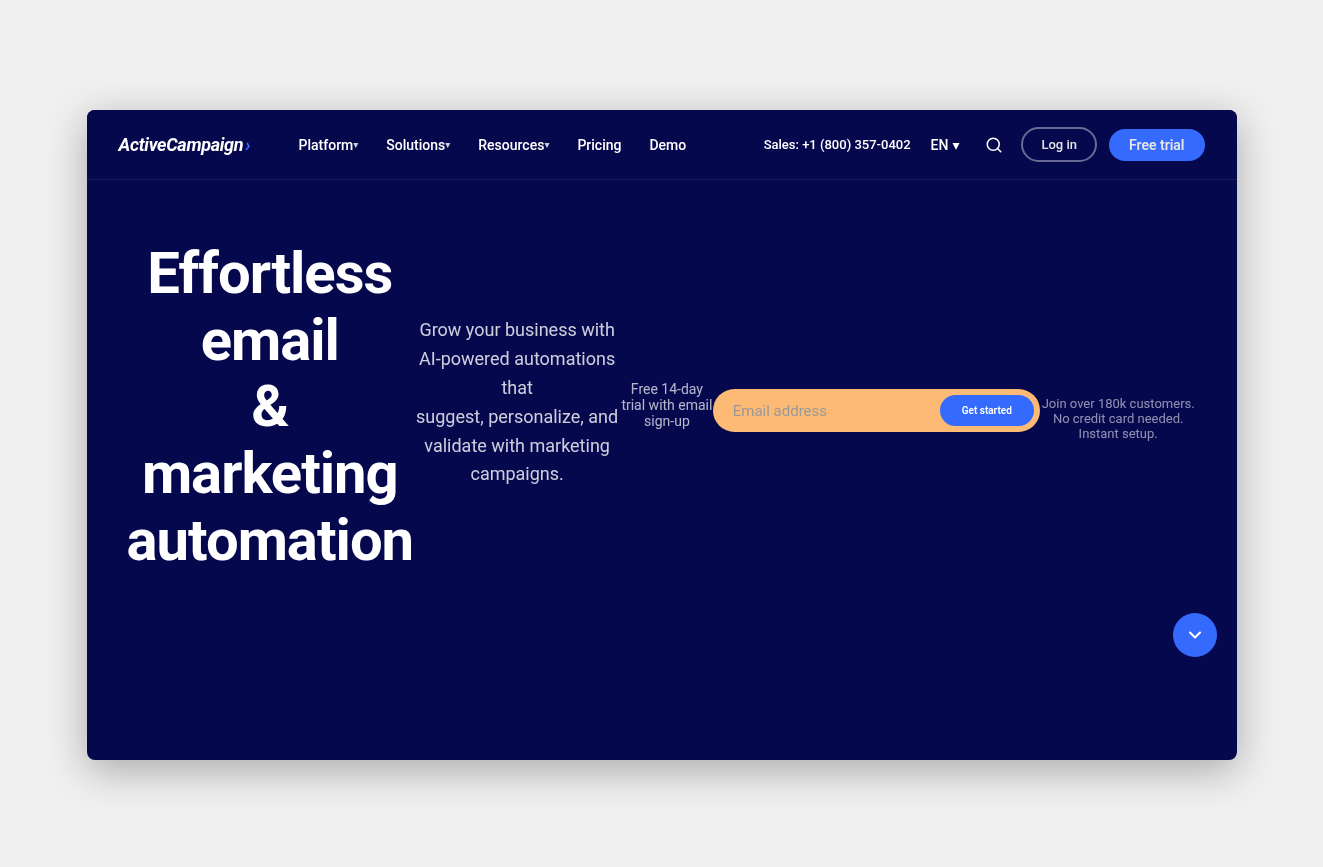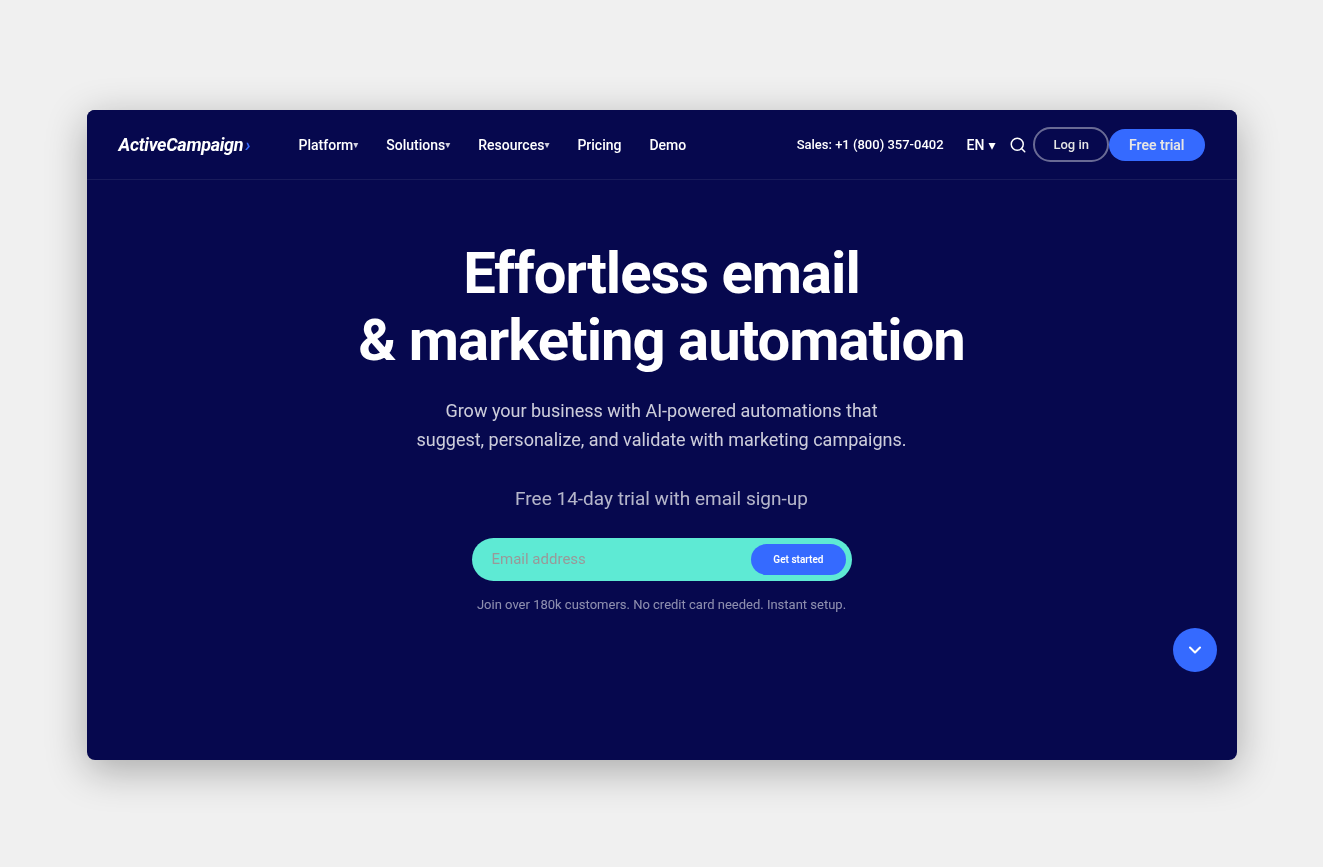--- a/index.html
+++ b/index.html
@@ -85,39 +85,39 @@
     }
 
     .nav-chevron {
       font-size: 10px;
       opacity: 0.8;
     }
 
     .nav-right {
       display: flex;
       align-items: center;
+      gap: 12px;
     }
 
     .sales-number {
       color: #ffffff;
       font-size: 13px;
       font-weight: 500;
       white-space: nowrap;
     }
 
     .lang-selector {
       color: #ffffff;
       font-size: 14px;
       font-weight: 500;
       display: flex;
       align-items: center;
       gap: 4px;
       cursor: pointer;
       padding: 6px 8px;
-      margin-left: 15px;
     }
 
     .search-icon-btn {
       color: #ffffff;
       font-size: 18px;
       cursor: pointer;
       padding: 6px;
       display: flex;
       align-items: center;
     }
@@ -140,21 +140,21 @@
       font-weight: 600;
       padding: 8px 20px;
       border-radius: 50px;
       cursor: pointer;
       white-space: nowrap;
     }
 
     
     .hero {
       display: flex;
-      flex-direction: column;
+      flex-direction: row;
       align-items: center;
       justify-content: center;
       padding: 60px 40px 80px;
       text-align: center;
     }
 
     .hero-title {
       font-size: 58px;
       font-weight: 700;
       color: #ffffff;
@@ -166,28 +166,28 @@
     .hero-subtitle {
       font-size: 18px;
       color: rgba(255,255,255,0.8);
       line-height: 1.6;
       max-width: 600px;
       margin-bottom: 32px;
     }
 
     .trial-label {
       color: rgba(255,255,255,0.7);
-      font-size: 19px;
+      font-size: 14px;
       margin-bottom: 28px;
     }
 
     .email-form {
       display: flex;
       align-items: center;
-      background: #5eead4;
+      background: #fdba74;
       border-radius: 50px;
       padding: 6px 6px 6px 20px;
       width: 380px;
       gap: 8px;
       margin-bottom: 16px;
     }
 
     .email-input {
       flex: 1;
       border: none;

